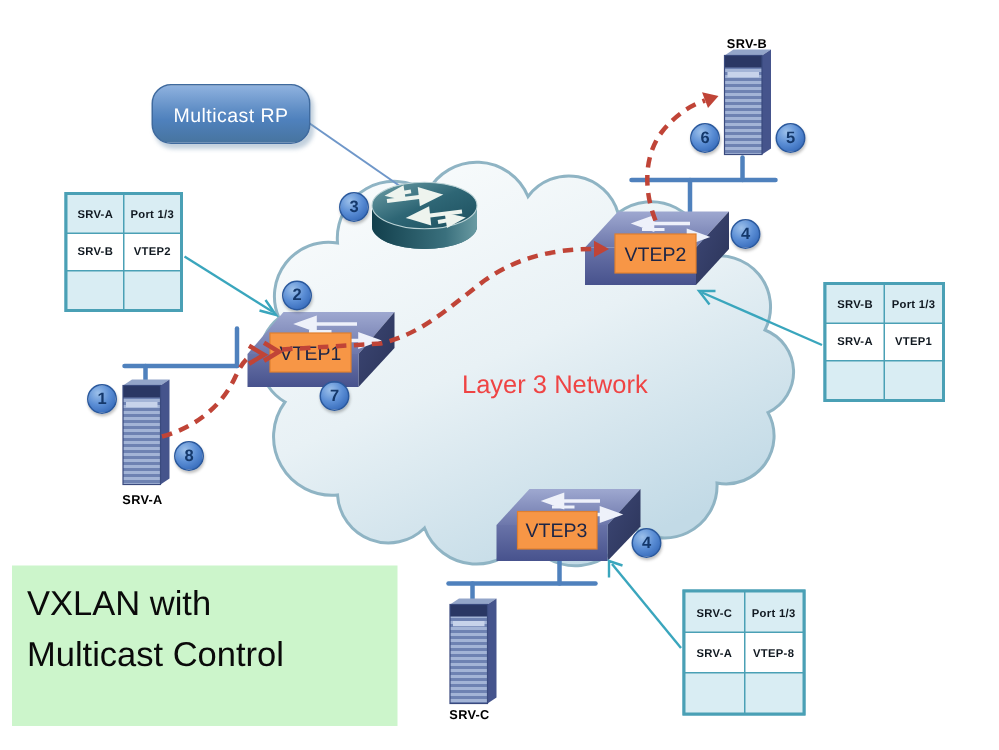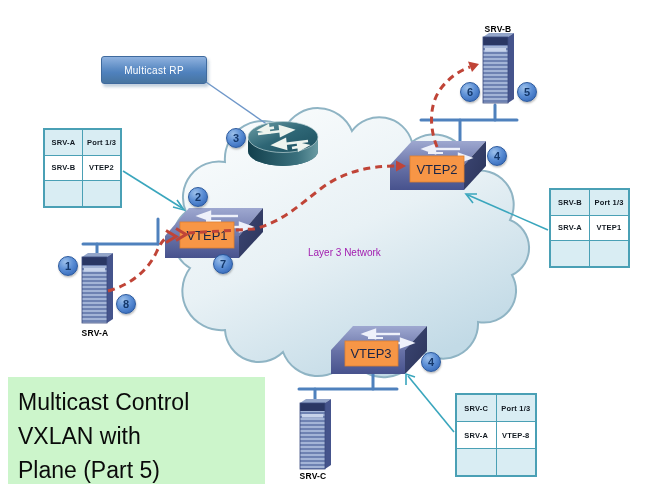--- a/index.html
+++ b/index.html
@@ -6,40 +6,40 @@
   #stage{position:relative;width:666px;height:500px;overflow:hidden;
          font-family:"Liberation Sans",sans-serif;background:#fff;}
   #diagram-svg{position:absolute;left:0;top:0;}
 
   .badge{position:absolute;width:20px;height:20px;border-radius:50%;
     background:radial-gradient(circle at 35% 28%, #9cc0ea 0%, #5b8ed5 45%, #3e72c0 75%, #2e5aa0 100%);
     border:1px solid #2a589c;color:#14386b;font-size:11px;font-weight:bold;
     display:flex;align-items:center;justify-content:center;
     box-shadow:0.5px 1.5px 2px rgba(0,0,0,.25);box-sizing:border-box;}
 
-  .rp-box{position:absolute;left:101px;top:56px;width:106px;height:28px;
-    border-radius:3px;border:1px solid #3f6a9e;box-sizing:border-box;
+  .rp-box{position:absolute;left:101px;top:56px;width:106px;height:40px;
+    border-radius:13px;border:1px solid #3f6a9e;box-sizing:border-box;
     background:linear-gradient(#8fb2df 0%, #5d8cc4 45%, #4f81bd 60%, #47749f 100%);
-    color:#fff;font-size:10px;display:flex;align-items:center;justify-content:center;
+    color:#fff;font-size:13px;display:flex;align-items:center;justify-content:center;
     box-shadow:2px 3px 3px rgba(120,150,180,.45);letter-spacing:.3px;}
 
   .map-table{position:absolute;display:grid;grid-template-columns:1fr 1fr;
     grid-template-rows:1fr 1fr 1fr;border:2px solid #4aa0b5;box-sizing:border-box;background:#4aa0b5;
     grid-gap:1px;}
   .map-table .cell{background:#d9edf3;font-size:7.5px;font-weight:bold;color:#101820;
     display:flex;align-items:center;justify-content:center;letter-spacing:.2px;}
   .map-table .cell.white{background:#ffffff;}
   #table-vtep1{left:43px;top:128px;width:79px;height:80px;}
   #table-vtep2{left:549px;top:188px;width:81px;height:80px;}
   #table-vtep3{left:455px;top:393px;width:82px;height:84px;}
 
   .srv-label{position:absolute;font-size:8.5px;font-weight:bold;color:#000;
     width:44px;text-align:center;letter-spacing:.2px;}
   .cloud-label{position:absolute;left:308px;top:247px;width:130px;
-    font-size:10px;color:#a21caf;}
+    font-size:17px;color:#ef4444;}
   .title-box{position:absolute;left:8px;top:377px;width:257px;height:107px;
     background:#ccf5cb;box-sizing:border-box;padding:8px 0 0 10px;
     font-size:23px;line-height:34px;color:#0a0a0a;}
 </style>
 </head>
 <body>
 
 <div id="stage">
 
 <svg id="diagram-svg" width="666" height="500" viewBox="0 0 666 500">
@@ -243,18 +243,17 @@
 <div class="badge" style="left:188px;top:187px">2</div>
 <div class="badge" style="left:226px;top:128px">3</div>
 <div class="badge" style="left:487px;top:146px">4</div>
 <div class="badge" style="left:517px;top:82px">5</div>
 <div class="badge" style="left:460px;top:82px">6</div>
 <div class="badge" style="left:213px;top:254px">7</div>
 <div class="badge" style="left:116px;top:294px">8</div>
 <div class="badge" style="left:421px;top:352px">4</div>
 
 <div class="title-box">
+  <div>VXLAN with</div>
   <div>Multicast Control</div>
-  <div>VXLAN with</div>
-  <div>Plane (Part 5)</div>
 </div>
 
 </div>
 
 </body></html>

